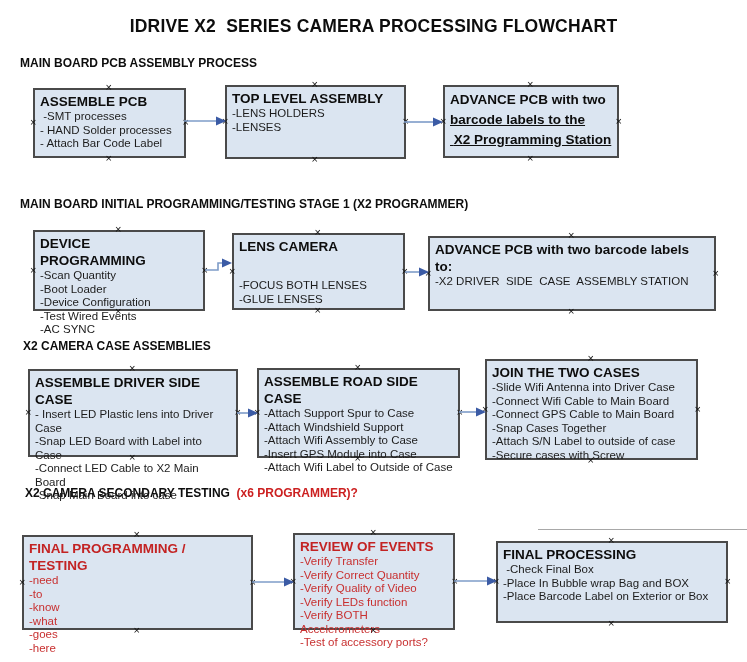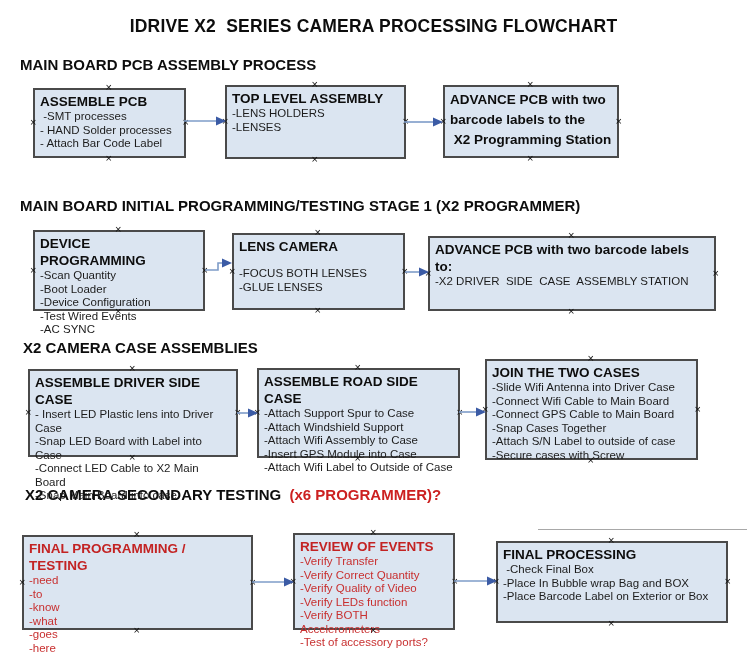--- a/index.html
+++ b/index.html
@@ -4,38 +4,38 @@
 <style>
   html,body{margin:0;padding:0;background:#ffffff;}
   #canvas{
     position:relative;width:747px;height:662px;overflow:hidden;
     background:#ffffff;font-family:"Liberation Sans",sans-serif;color:#111;border-radius:15px;
   }
   .page-title{
     position:absolute;top:16px;left:0;width:747px;text-align:center;
     font-size:17.5px;font-weight:bold;letter-spacing:.2px;white-space:pre;color:#0d0d0d;
   }
-  .sec-h{position:absolute;font-weight:bold;font-size:15px;white-space:pre;color:#0d0d0d;}
+  .sec-h{position:absolute;font-weight:bold;font-size:12px;white-space:pre;color:#0d0d0d;}
   #h1{left:20px;top:56px;}
   #h2{left:20px;top:197px;}
   #h3{left:23px;top:339px;}
   #h4{left:25px;top:486px;}
   .h4red{color:#cc2020;}
 
   .box{
     position:absolute;background:#dbe5f1;border:2px solid #4a4a4a;
     padding:3px 5px;box-sizing:border-box;overflow:visible;
   }
   .box-title{font-weight:bold;font-size:13.5px;line-height:17px;white-space:pre-wrap;color:#0d0d0d;}
   .item{font-size:11.5px;line-height:13.5px;white-space:pre-wrap;color:#1c1c1c;}
   .red .box-title{color:#c32323;}
   .red .item{color:#c83030;}
   .all-bold .box-title{line-height:20px;}
-  .all-bold .item{font-weight:bold;font-size:13.5px;line-height:20px;color:#0d0d0d;}
-  .gap .box-items{margin-top:12px;}
+  .all-bold .item{font-weight:bold;font-size:13.5px;line-height:20px;color:#0d0d0d;text-decoration:underline;}
+  .gap .box-items{margin-top:24px;}
 
   
   .hd{position:absolute;font-size:11px;line-height:9px;color:#111;font-weight:normal;}
   .hd.t{top:-7px;left:50%;margin-left:-4px;}
   .hd.b{bottom:-7px;left:50%;margin-left:-4px;}
   .hd.l{left:-5px;top:50%;margin-top:-5px;}
   .hd.r{right:-5px;top:50%;margin-top:-5px;}
 
   .arrow{position:absolute;}
   .arrow polyline,.arrow line{stroke:#7e9cc8;stroke-width:1.6;fill:none;}

